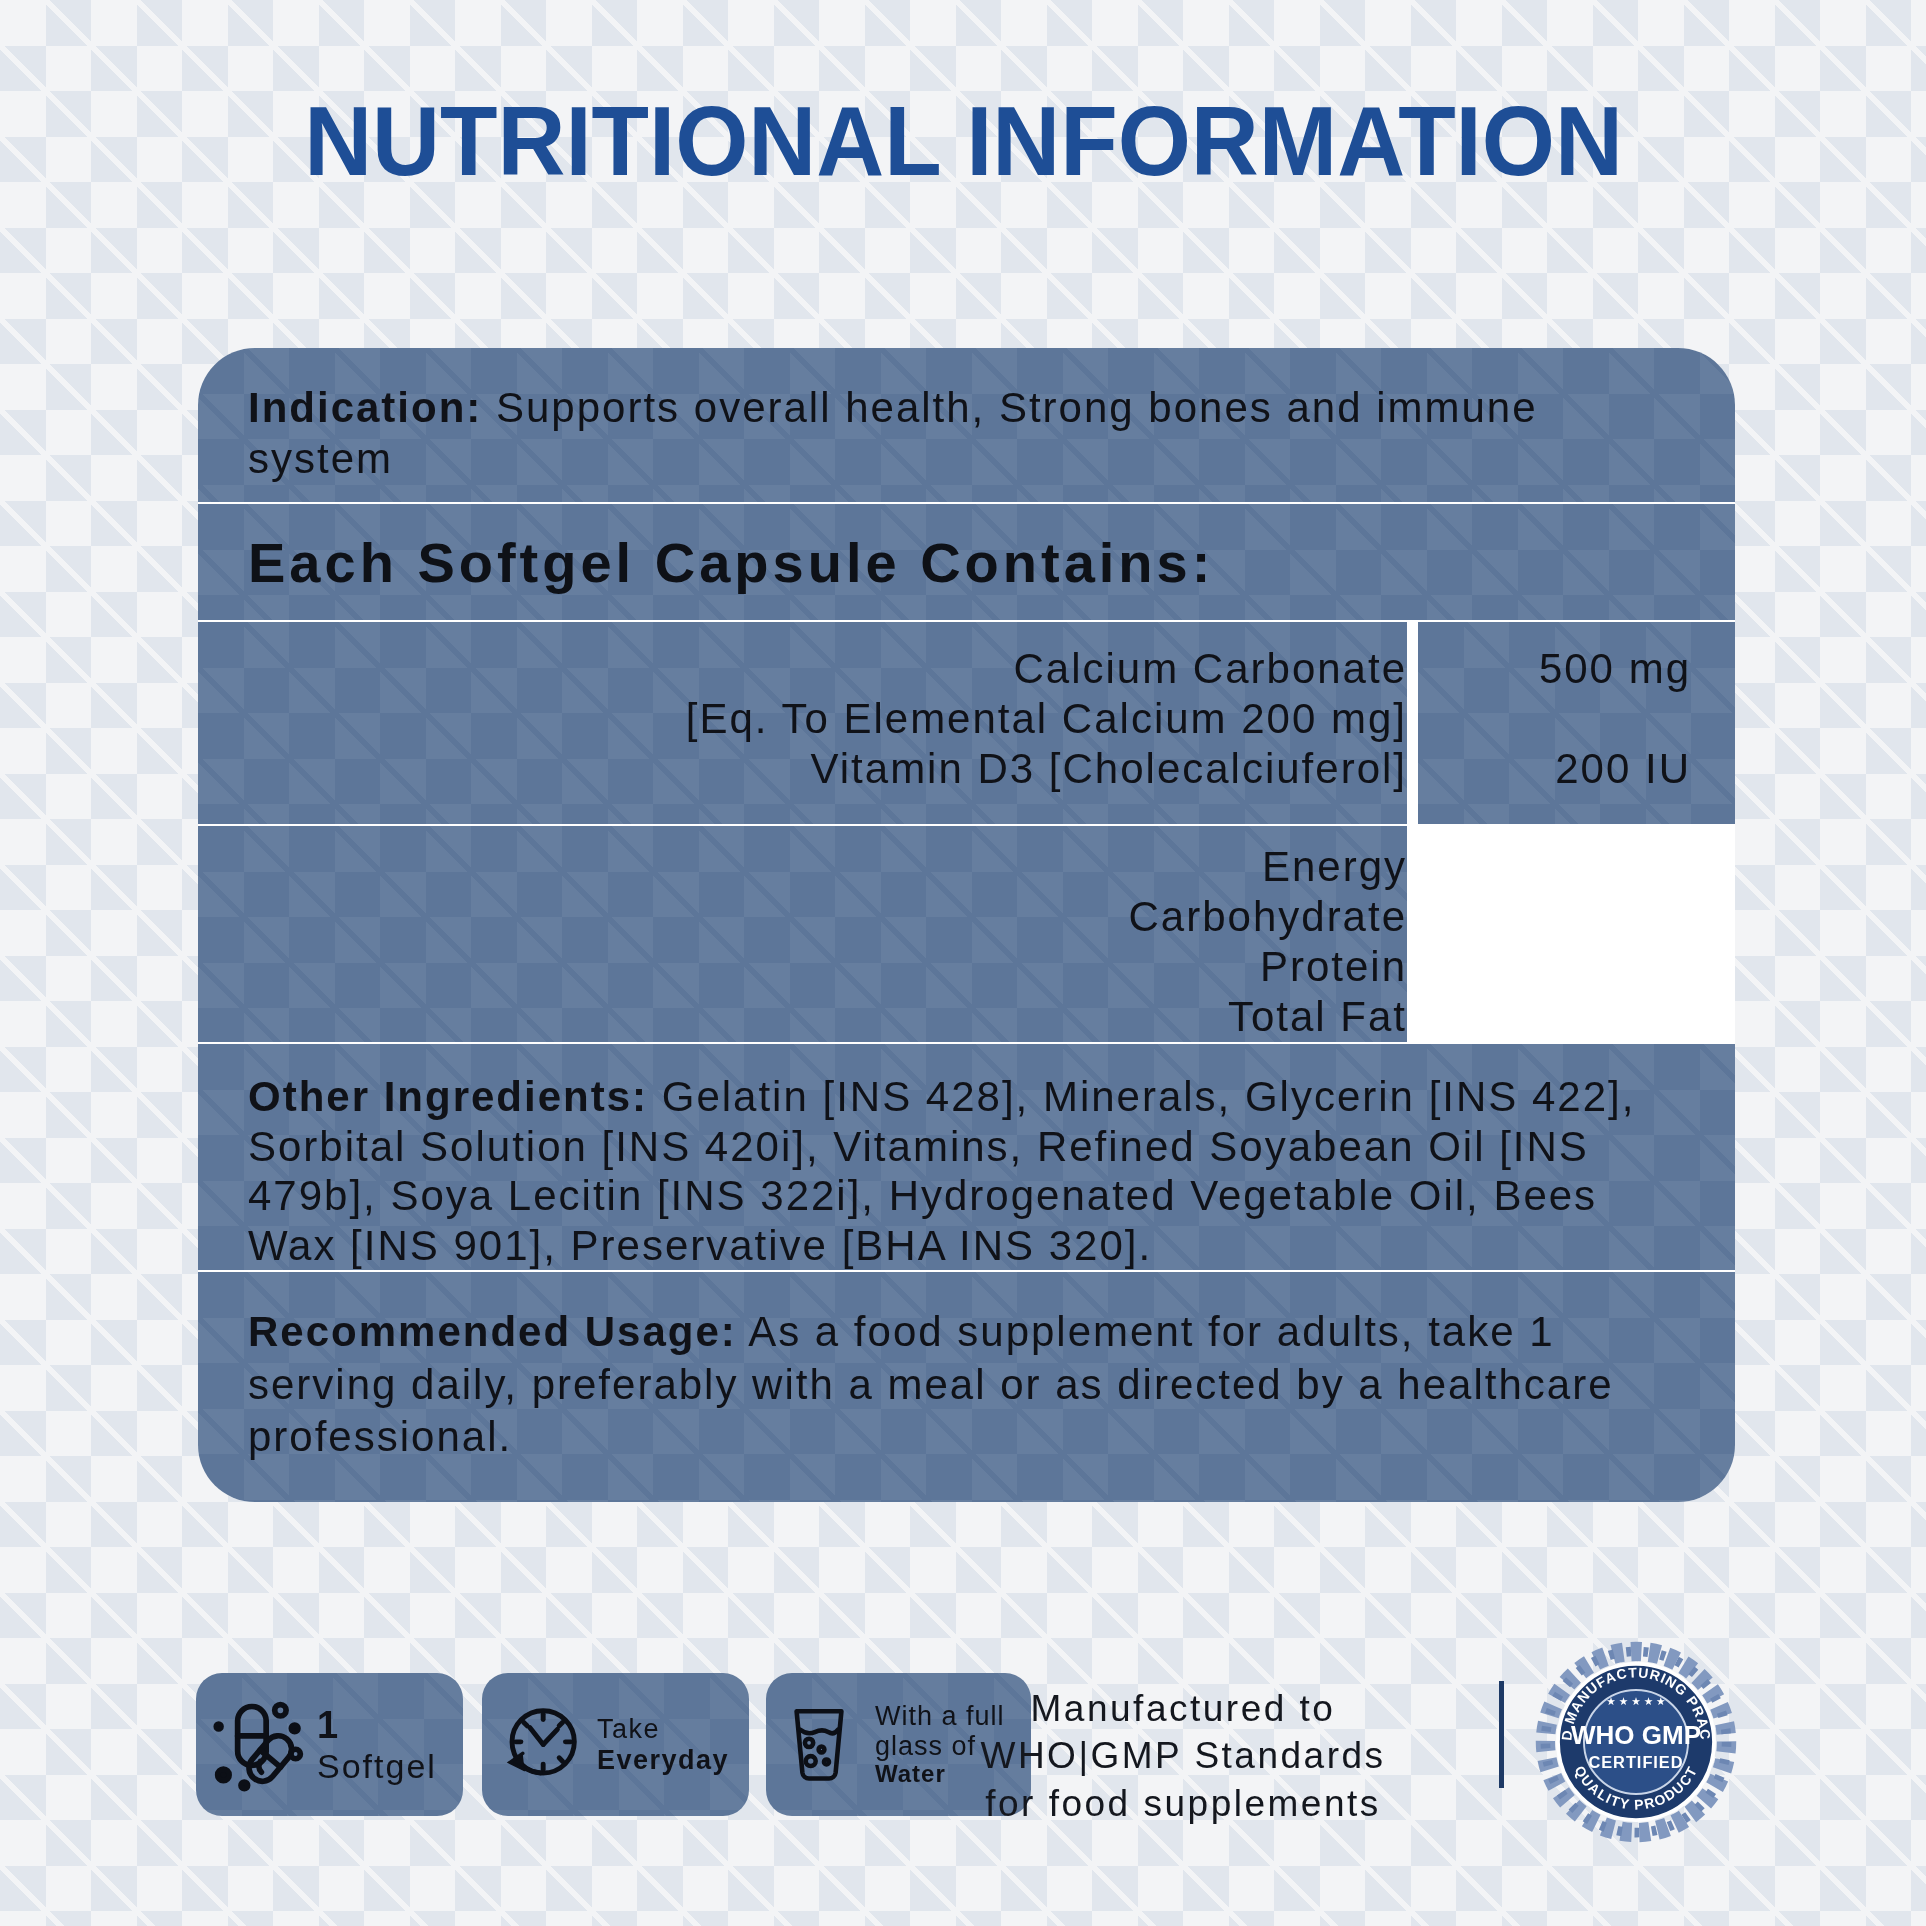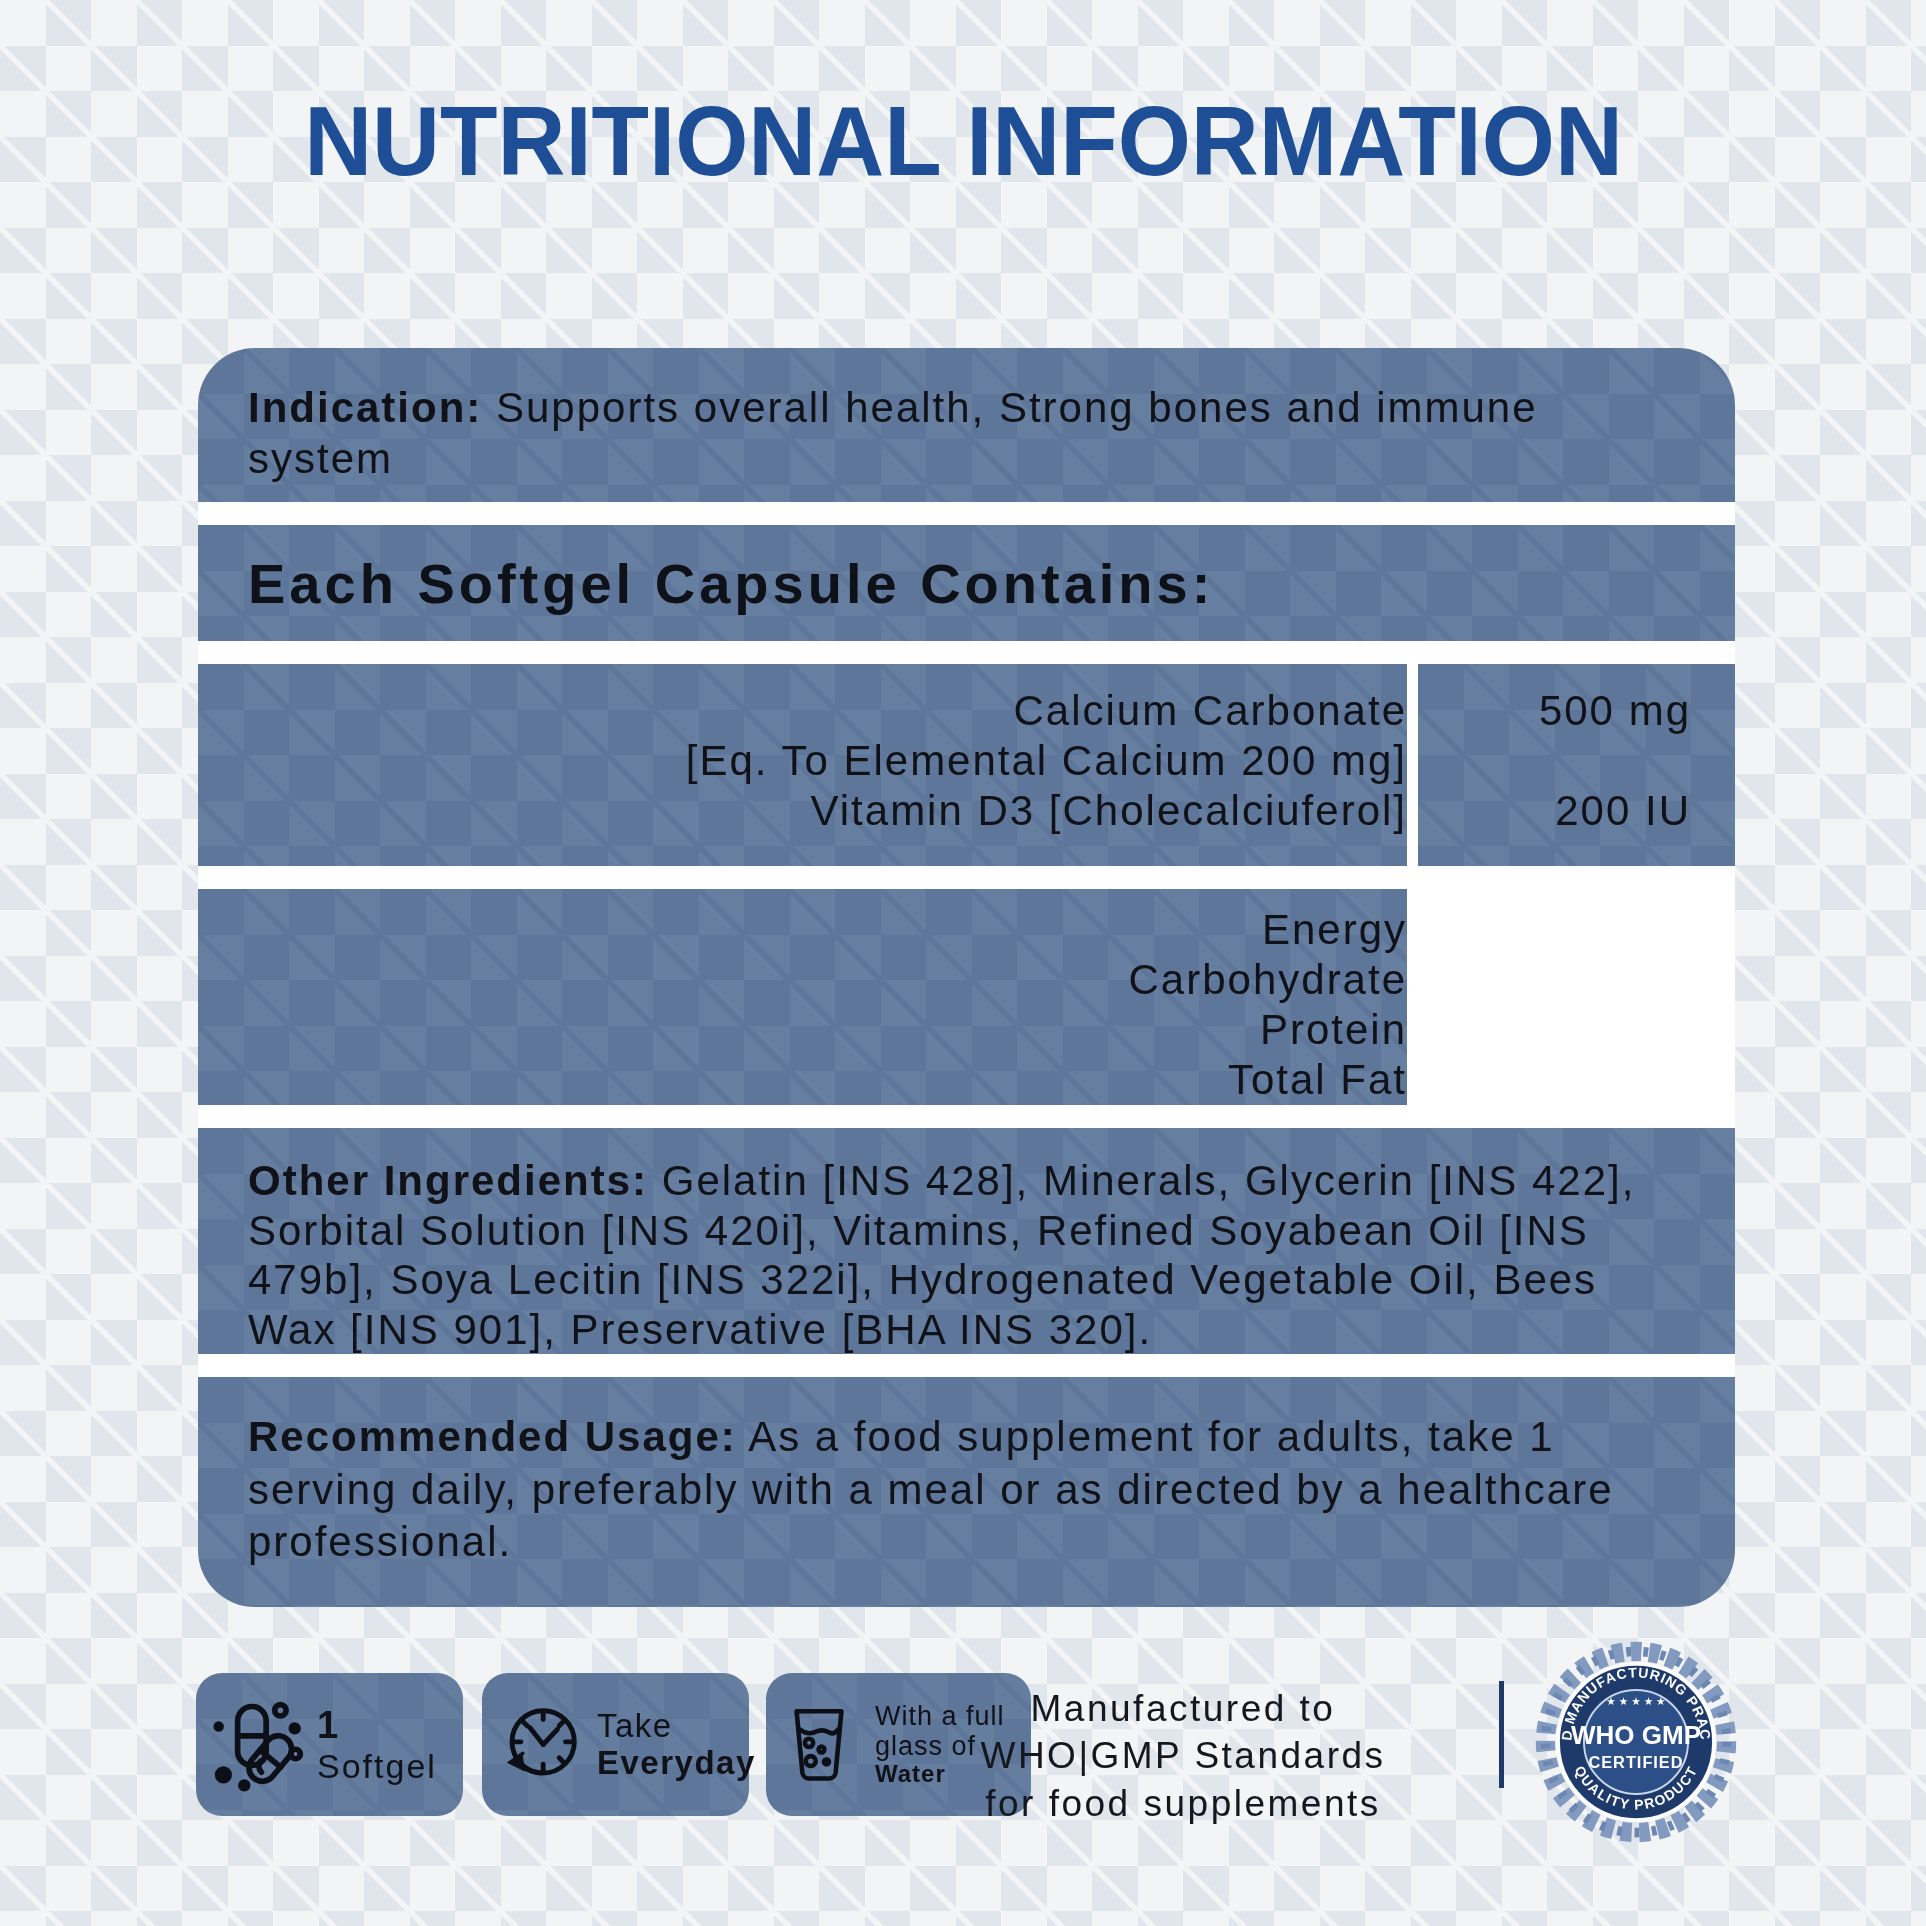--- a/index.html
+++ b/index.html
@@ -18,21 +18,21 @@
   .title{
     position:absolute;top:85px;left:0;width:1927px;
     text-align:center;margin:0;
     font-size:98px;font-weight:bold;letter-spacing:0px;
     color:#1e4e96;
     transform:scaleX(.96);
   }
   .panel{
     position:absolute;left:198px;top:348px;width:1537px;
     border-radius:57px;overflow:hidden;background:#ffffff;
-    display:flex;flex-direction:column;gap:23px;
+    display:flex;flex-direction:column;gap:2px;
   }
   .sec{
     background-color:#5d7699;
     background-image:
       linear-gradient(45deg,rgba(255,255,255,.055) 23%,transparent 23%,transparent 77%,rgba(255,255,255,.055) 77%),
       linear-gradient(45deg,rgba(255,255,255,.055) 23%,transparent 23%,transparent 77%,rgba(255,255,255,.055) 77%);
     background-position:0 0,46px 46px;
     background-size:91px 91px;
     box-sizing:border-box;
   }
@@ -77,21 +77,21 @@
     background-position:0 0,46px 46px;background-size:91px 91px;
     display:flex;align-items:center;box-sizing:border-box;
   }
   .box1{left:196px;width:267px;padding-left:16px;}
   .box2{left:482px;width:267px;padding-left:14px;}
   .box3{left:766px;width:265px;padding-left:14px;}
   .pill-box svg{flex:0 0 auto;}
   .pill-text{font-size:34px;letter-spacing:2px;margin-left:10px;}
   .pill-text b{font-size:38px;}
   .stack{display:flex;flex-direction:column;margin-left:12px;line-height:1.12;}
-  .stack span,.stack b{font-size:33px;letter-spacing:1.5px;}
+  .stack span,.stack b{font-size:27px;letter-spacing:1.5px;}
   .stack.small span,.stack.small b{font-size:27px;letter-spacing:1px;line-height:1.12;}
   .stack.small b{font-size:24px;}
 
   .mfg{
     position:absolute;left:896px;top:1685px;width:574px;
     text-align:center;font-size:37px;letter-spacing:2.5px;line-height:1.28;color:#14171e;
   }
   .vsep{position:absolute;left:1499px;top:1681px;width:5px;height:107px;background:#1e3a66;}
   .badge{position:absolute;left:1530px;top:1636px;}
 </style>

